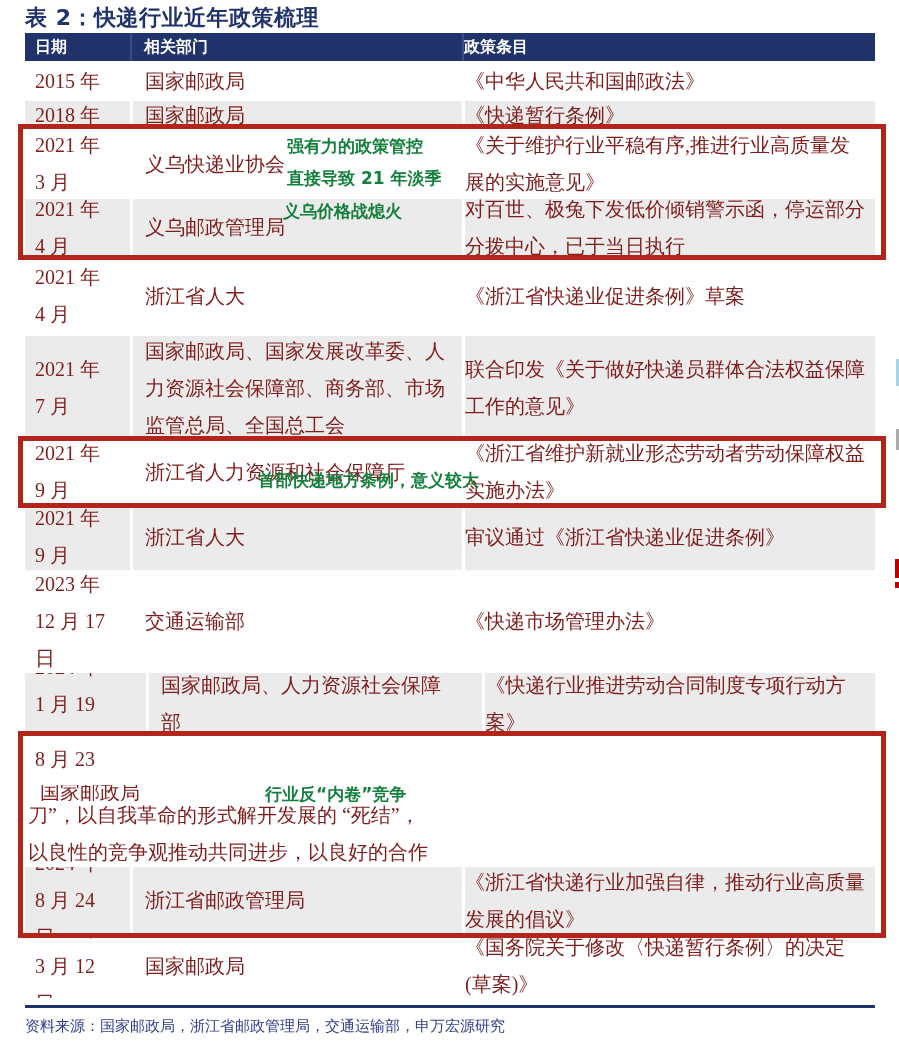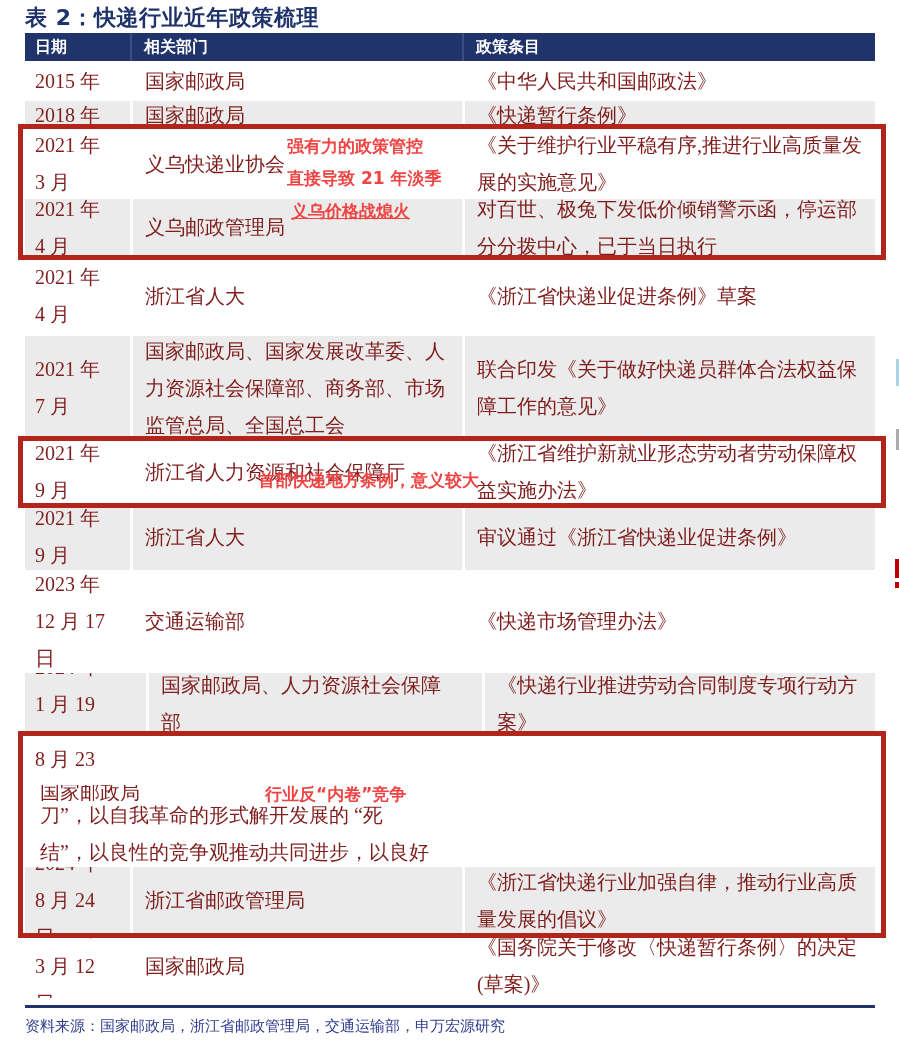--- a/index.html
+++ b/index.html
@@ -20,21 +20,21 @@
   }
   .thead{display:flex;background:#20336B;height:28px;}
   .thead .cell{
     display:flex;align-items:center;
     color:#ffffff;font-weight:bold;font-size:16px;
     box-sizing:border-box;overflow:hidden;
   }
   .thead .cell + .cell{border-left:2px solid #3A4C85;}
   .c-date{width:105px;padding-left:10px;padding-right:17px;box-sizing:border-box;}
   .c-dept{width:332px;padding-left:12px;padding-right:12px;box-sizing:border-box;}
-  .c-policy{width:413px;padding-left:12px;padding-right:8px;box-sizing:border-box;}
+  .c-policy{width:413px;padding-right:8px;box-sizing:border-box;}
   .row{display:flex;background:#ffffff;}
   .row--gray{background:#EBEBEB;}
   .row .cell{
     display:flex;align-items:center;
     font-size:20px;color:#7f1d1d;line-height:1.85;
     box-sizing:border-box;overflow:hidden;font-family:Liberation Serif, serif;
   }
   .row .cell + .cell{border-left:3px solid #ffffff;}
   
   .rows .row:nth-child(1){height:40px;}
@@ -55,27 +55,27 @@
     border:5px solid #B2251A;
     box-sizing:border-box;
     pointer-events:none;
     background:transparent;
   }
   .hl-box-1{top:124px;height:136px;}
   .hl-box-2{top:436px;height:72px;}
   .hl-box-3{top:731px;height:207px;}
   .anno{
     position:absolute;
-    color:#ef4444;font-size:17px;font-weight:bold;
+    color:#15803d;font-size:17px;font-weight:bold;
     white-space:nowrap;pointer-events:none;
     line-height:1.2;
   }
   .anno-1a{left:287px;top:136px;}
   .anno-1b{left:287px;top:168px;}
-  .anno-1c{left:291px;top:201px;text-decoration:underline;}
+  .anno-1c{left:283px;top:201px;}
   .anno-2{left:258px;top:470px;}
   .anno-3{left:265px;top:784px;}
   .bottom-rule{
     position:absolute;left:25px;top:1005px;
     width:850px;height:3px;background:#20336B;
   }
   .source{
     position:absolute;left:25px;top:1017px;
     font-size:15px;color:#2F3C8F;white-space:nowrap;
   }

